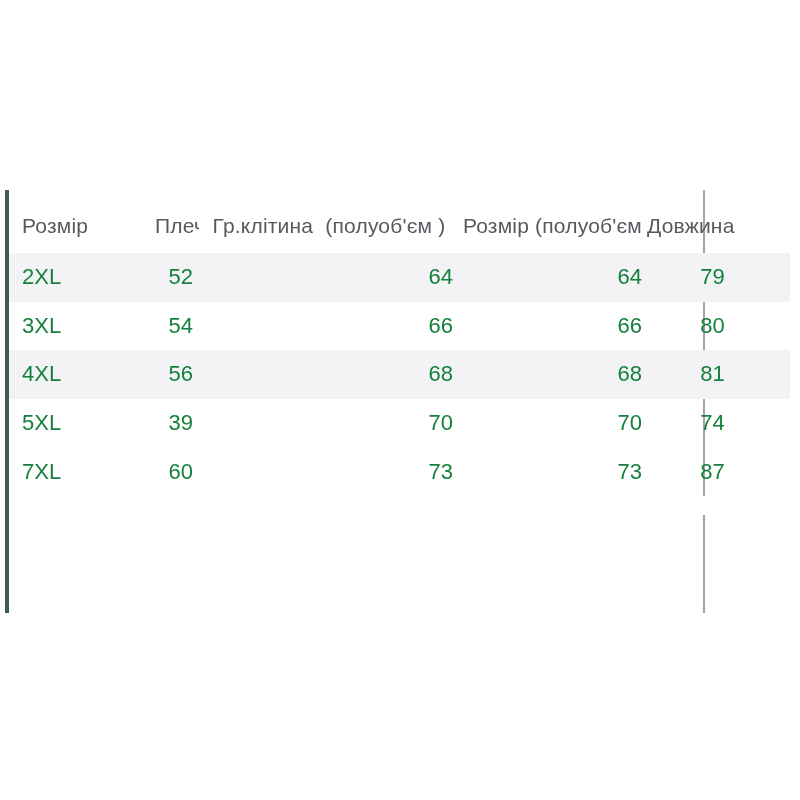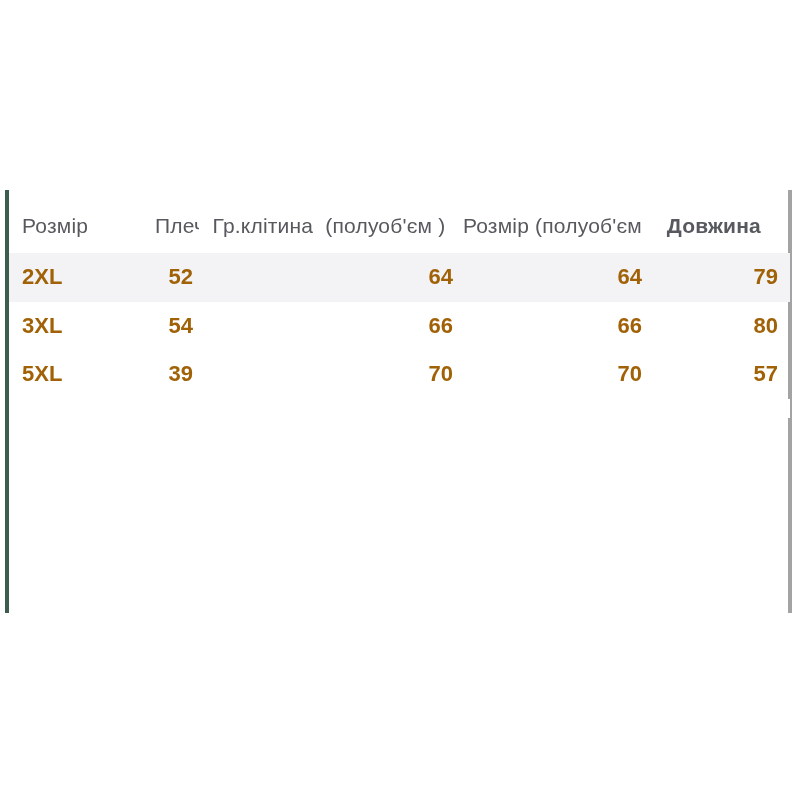--- a/index.html
+++ b/index.html
@@ -8,24 +8,24 @@
     background: #ffffff;
     font-family: "Liberation Sans", "DejaVu Sans", sans-serif;
     overflow: hidden;
   }
   .page { position: relative; width: 800px; height: 800px; background: #ffffff; }
 
   .size-chart {
     position: absolute;
     left: 5px;
     top: 190px;
-    width: 787px;
+    width: 700px;
     height: 423px;
     border-left: 4px solid #3c5c4e;
-    border-right: 4px solid #a3a3a3;
+    border-right: 2px solid #a3a3a3;
     background: #ffffff;
   }
 
   table.chart {
     width: 781px;
     border-collapse: collapse;
     table-layout: fixed;
   }
   col.c1 { width: 146px; }
   col.c2 { width: 44px; }
@@ -43,32 +43,31 @@
     font-size: 21px;
     color: #57595e;
     letter-spacing: 0.2px;
     vertical-align: middle;
     padding-top: 8px;
     white-space: pre;
     overflow: hidden;
   }
   td {
     font-size: 22px;
-    color: #a16207;
+    color: #15803d;
     vertical-align: middle;
     white-space: nowrap;
-    font-weight: bold;
   }
   th.c1, td.c1 { text-align: left;  padding-left: 13px; }
   th.c2, td.c2 { text-align: right; padding-right: 6px; }
   th.c3 { text-align: center; padding-right: 0; }
   td.c3 { text-align: right; padding-right: 6px; }
   th.c4, td.c4 { text-align: right; padding-right: 5px; }
-  th.c5 { text-align: right; padding-right: 29px; font-weight: bold; }
-  td.c5 { text-align: right; padding-right: 12px; }
+  th.c5 { text-align: left; padding-right: 29px; }
+  td.c5 { text-align: center; padding-right: 12px; }
 </style>
 </head>
 <body>
 
 <div class="page">
   <div class="size-chart">
     <table class="chart">
       <colgroup>
         <col class="c1">
           <col class="c2">
@@ -93,26 +92,40 @@
           <td class="c4">64</td>
           <td class="c5">79</td>
         </tr>
         <tr class="data-row">
           <td class="c1">3XL</td>
           <td class="c2">54</td>
           <td class="c3">66</td>
           <td class="c4">66</td>
           <td class="c5">80</td>
         </tr>
+        <tr class="data-row stripe">
+          <td class="c1">4XL</td>
+          <td class="c2">56</td>
+          <td class="c3">68</td>
+          <td class="c4">68</td>
+          <td class="c5">81</td>
+        </tr>
         <tr class="data-row">
           <td class="c1">5XL</td>
           <td class="c2">39</td>
           <td class="c3">70</td>
           <td class="c4">70</td>
-          <td class="c5">57</td>
+          <td class="c5">74</td>
+        </tr>
+        <tr class="data-row">
+          <td class="c1">7XL</td>
+          <td class="c2">60</td>
+          <td class="c3">73</td>
+          <td class="c4">73</td>
+          <td class="c5">87</td>
         </tr>
         <tr class="filler-row">
           <td colspan="5"></td>
         </tr>
       </tbody>
     </table>
   </div>
 </div>
 
 </body></html>

